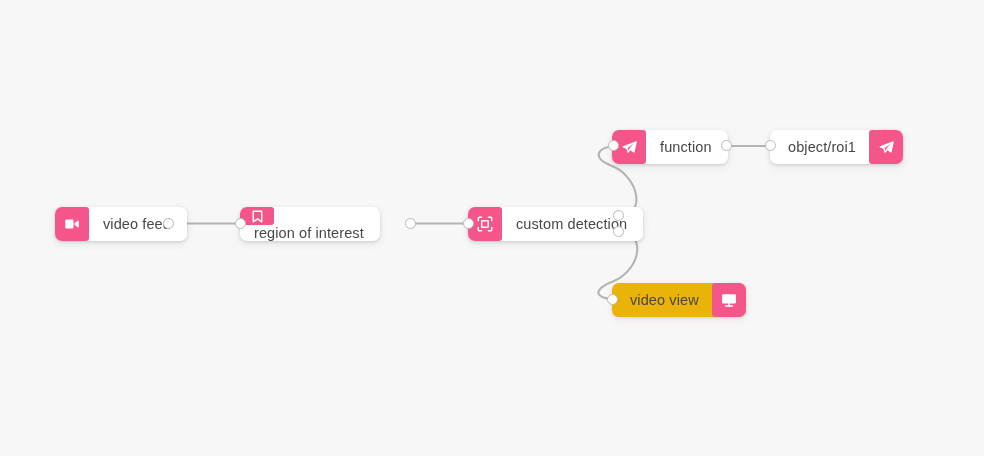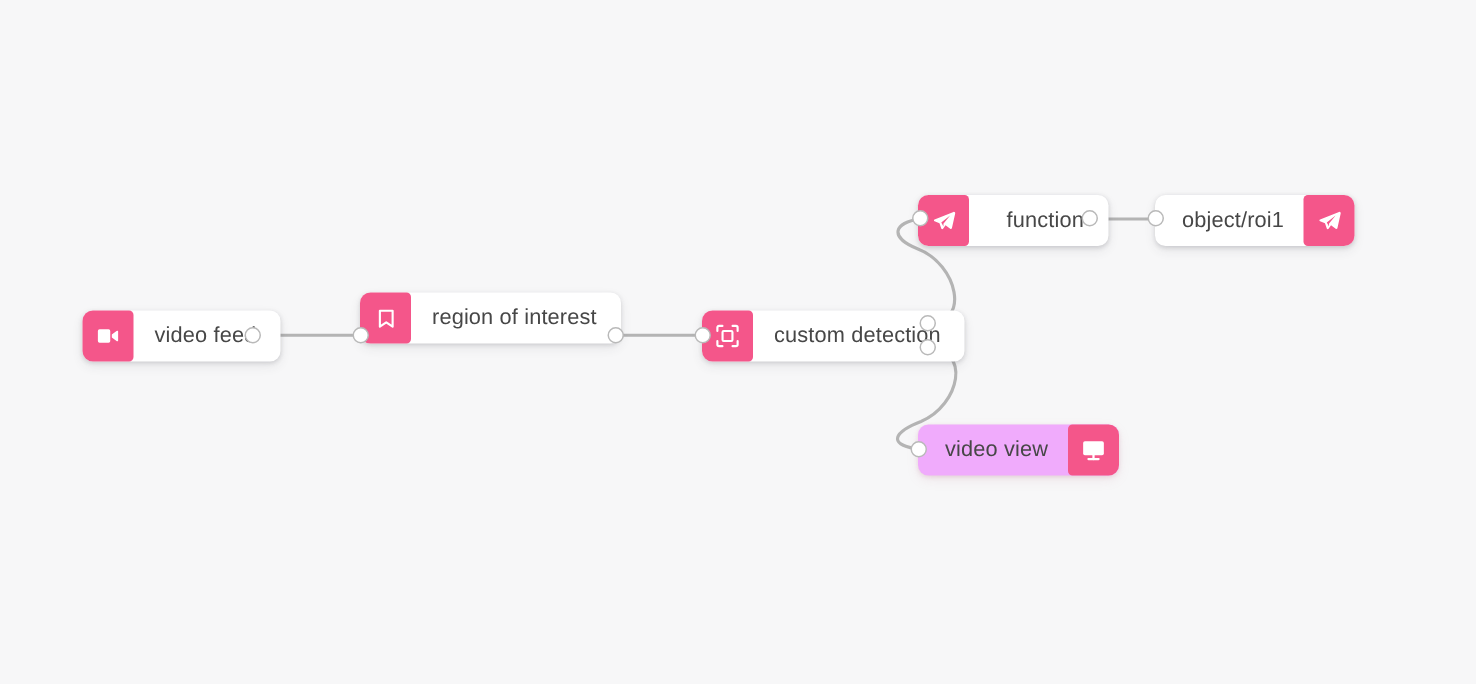--- a/index.html
+++ b/index.html
@@ -42,21 +42,21 @@
     position: absolute;
     display: flex;
     align-items: stretch;
     height: 34px;
     border-radius: 7px;
     background: #ffffff;
     box-shadow: 0 1px 3px rgba(60,60,70,0.17), 0 3px 8px rgba(60,60,70,0.09);
     box-sizing: border-box;
   }
   .node.pinkbody {
-    background: #f0abfc;
+    background: #eab308;
     box-shadow: 0 1px 3px rgba(190,120,150,0.22), 0 3px 8px rgba(190,120,150,0.13);
   }
 
   .icon-tile {
     width: 34px;
     min-width: 34px;
     height: 34px;
     background: #f4568a;
     display: flex;
     align-items: center;
@@ -112,21 +112,21 @@
     <div class="icon-tile left">
       <svg width="18" height="18" viewBox="0 0 24 24" fill="#ffffff">
         <path d="M3 7.5a1.5 1.5 0 0 1 1.5-1.5h8a1.5 1.5 0 0 1 1.5 1.5v9a1.5 1.5 0 0 1-1.5 1.5h-8A1.5 1.5 0 0 1 3 16.5v-9z"></path>
         <path d="M15.4 10.6l4.2-3a.8.8 0 0 1 1.4.7v7.4a.8.8 0 0 1-1.4.7l-4.2-3v-2.8z"></path>
       </svg>
     </div>
     <div class="node-label lpad">video feed</div>
   </div>
   <div class="port" style="left:163px; top:218px;"></div>
 
-  <div class="node" style="left:240px; top:195px;">
+  <div class="node" style="left:240px; top:207px;flex-direction:column;">
     <div class="icon-tile left">
       <svg width="17" height="17" viewBox="0 0 24 24" fill="none" stroke="#ffffff" stroke-width="2" stroke-linecap="round" stroke-linejoin="round">
         <path d="M6 4.5h12v15l-6-4.2-6 4.2z"></path>
       </svg>
     </div>
     <div class="node-label lpad">region of interest</div>
   </div>
   <div class="port" style="left:235px; top:218px;"></div>
   <div class="port" style="left:405px; top:218px;"></div>
 
@@ -139,21 +139,21 @@
         <path d="M7.5 21h-3A1.5 1.5 0 0 1 3 19.5v-3"></path>
         <rect x="7.6" y="7.6" width="8.8" height="8.8" rx="1"></rect>
       </svg>
     </div>
     <div class="node-label lpad">custom detection</div>
   </div>
   <div class="port" style="left:463px; top:218px;"></div>
   <div class="port" style="left:613px; top:210px;"></div>
   <div class="port" style="left:613px; top:226px;"></div>
 
-  <div class="node" style="left:612px; top:130px;gap:11px;">
+  <div class="node" style="left:612px; top:130px;">
     <div class="icon-tile left">
       <svg width="17" height="17" viewBox="0 0 24 24" fill="#ffffff">
         <path d="M21.3 3.1L2.9 10.4c-.8.3-.8 1.4 0 1.7l4.6 1.7 1.7 5.1c.3.8 1.3.9 1.7.2l2.3-3.3 4.4 3.3c.6.4 1.4.1 1.6-.6l3.1-13.9c.2-.9-.7-1.7-1.6-1.4zM9.2 13.2l8.3-6.6-6.3 7.7.1 2.7-2.1-3.8z"></path>
       </svg>
     </div>
     <div class="node-label lpad">function</div>
   </div>
   <div class="port" style="left:608px; top:140px;"></div>
   <div class="port" style="left:721px; top:140px;"></div>
 

